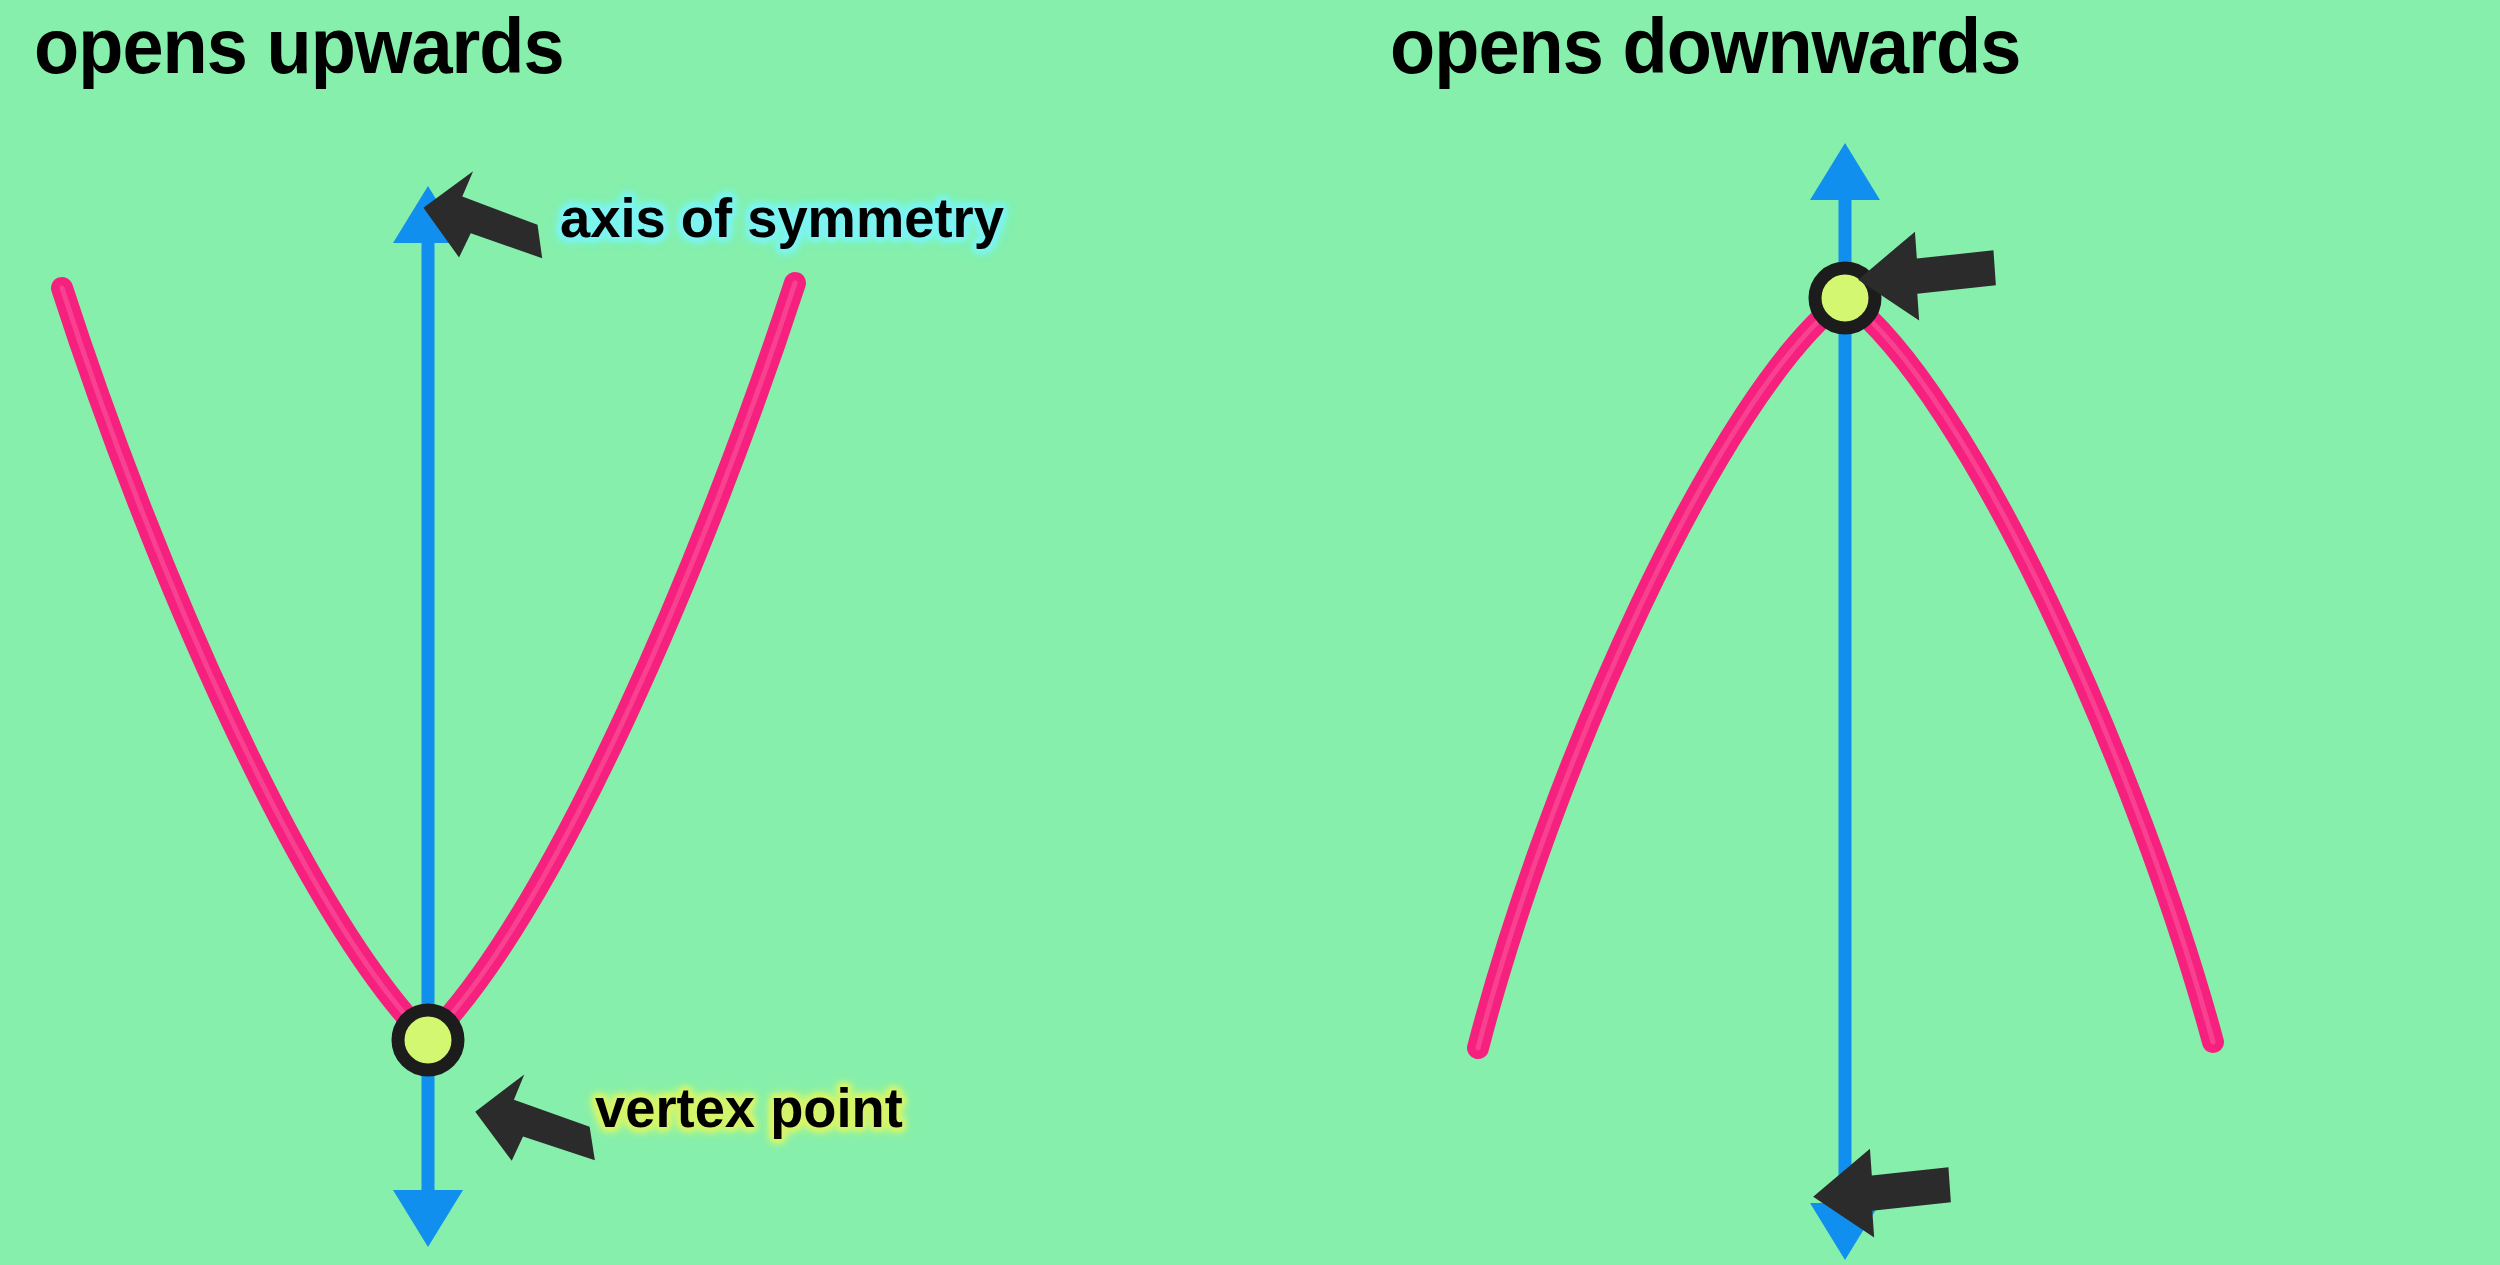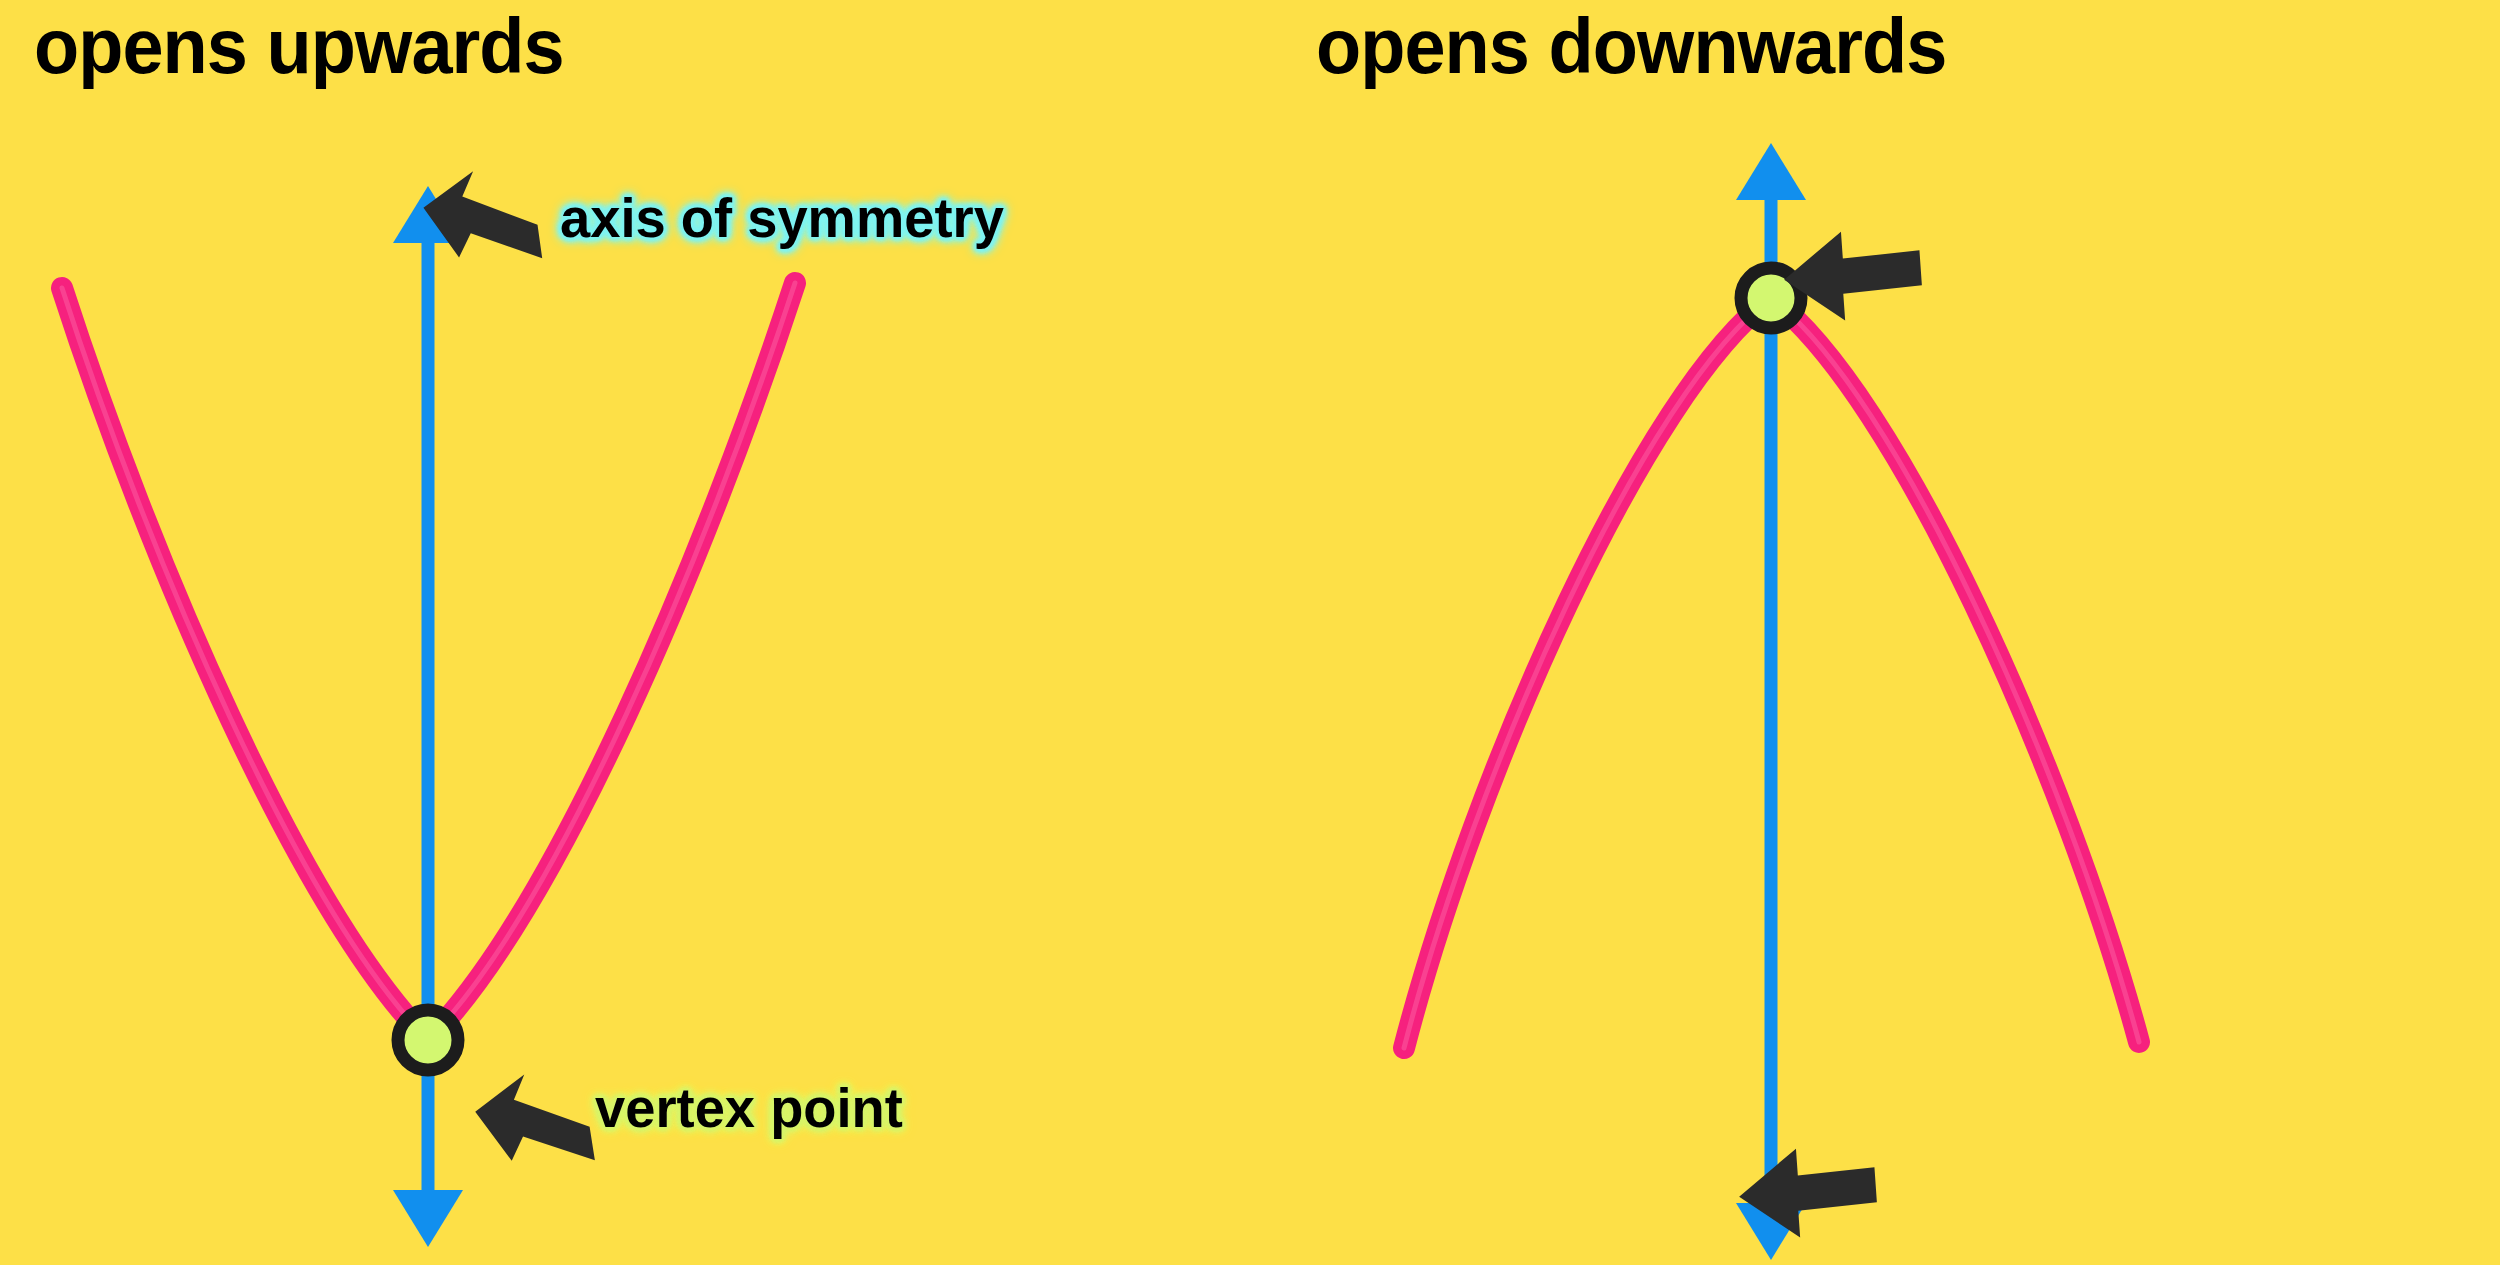--- a/index.html
+++ b/index.html
@@ -11,29 +11,29 @@
   body {
     width: 2500px;
     height: 1265px;
     overflow: hidden;
     font-family: "Liberation Sans", sans-serif;
   }
   #stage {
     position: relative;
     width: 2500px;
     height: 1265px;
-    background: #fde047;
+    background: #86efac;
   }
   .panel {
     position: absolute;
     top: 0;
     height: 1265px;
   }
   #panel-left  { left: 0;      width: 1250px; }
-  #panel-right { left: 1176px; width: 1250px; }
+  #panel-right { left: 1250px; width: 1250px; }
 
   .panel-title {
     position: absolute;
     font-family: "Liberation Sans", sans-serif;
     font-weight: bold;
     font-size: 77px;
     line-height: 1;
     letter-spacing: -1px;
     color: #000000;
     white-space: nowrap;

